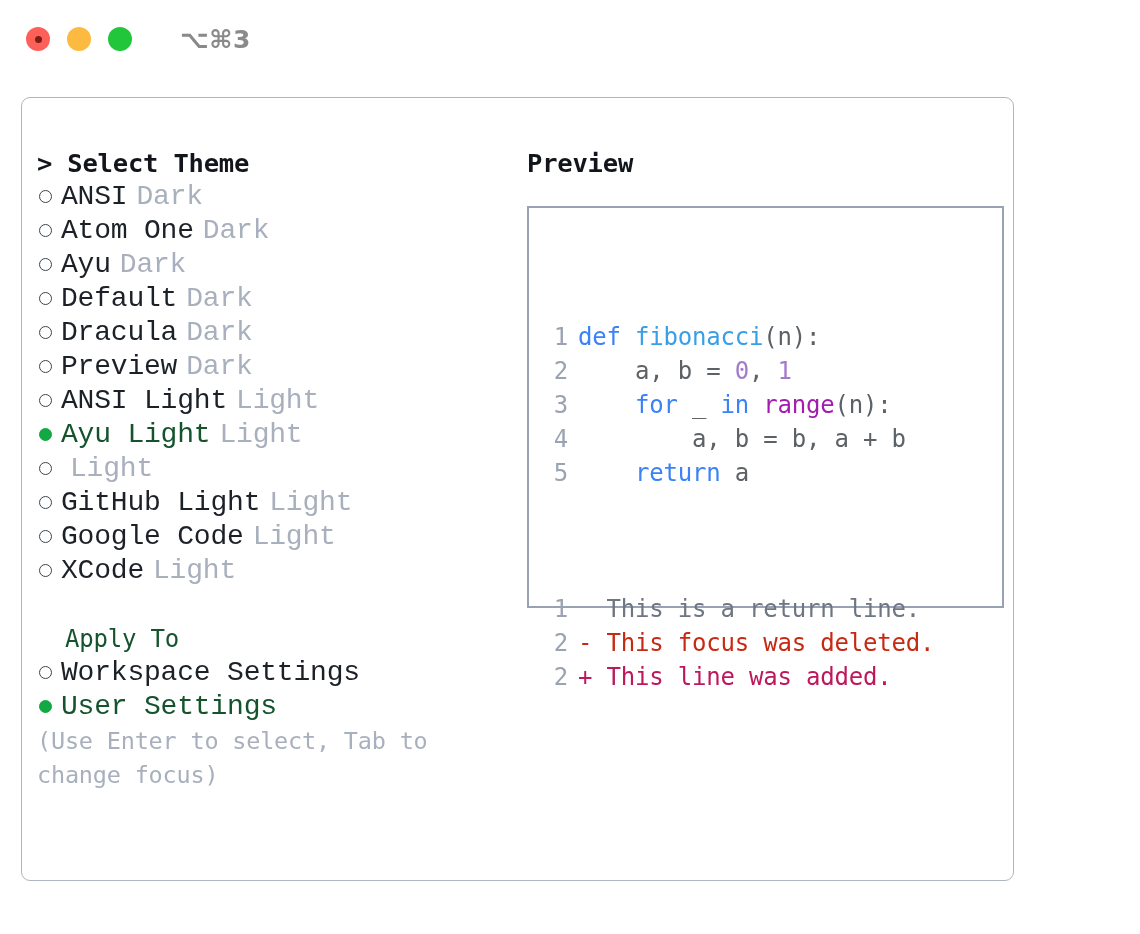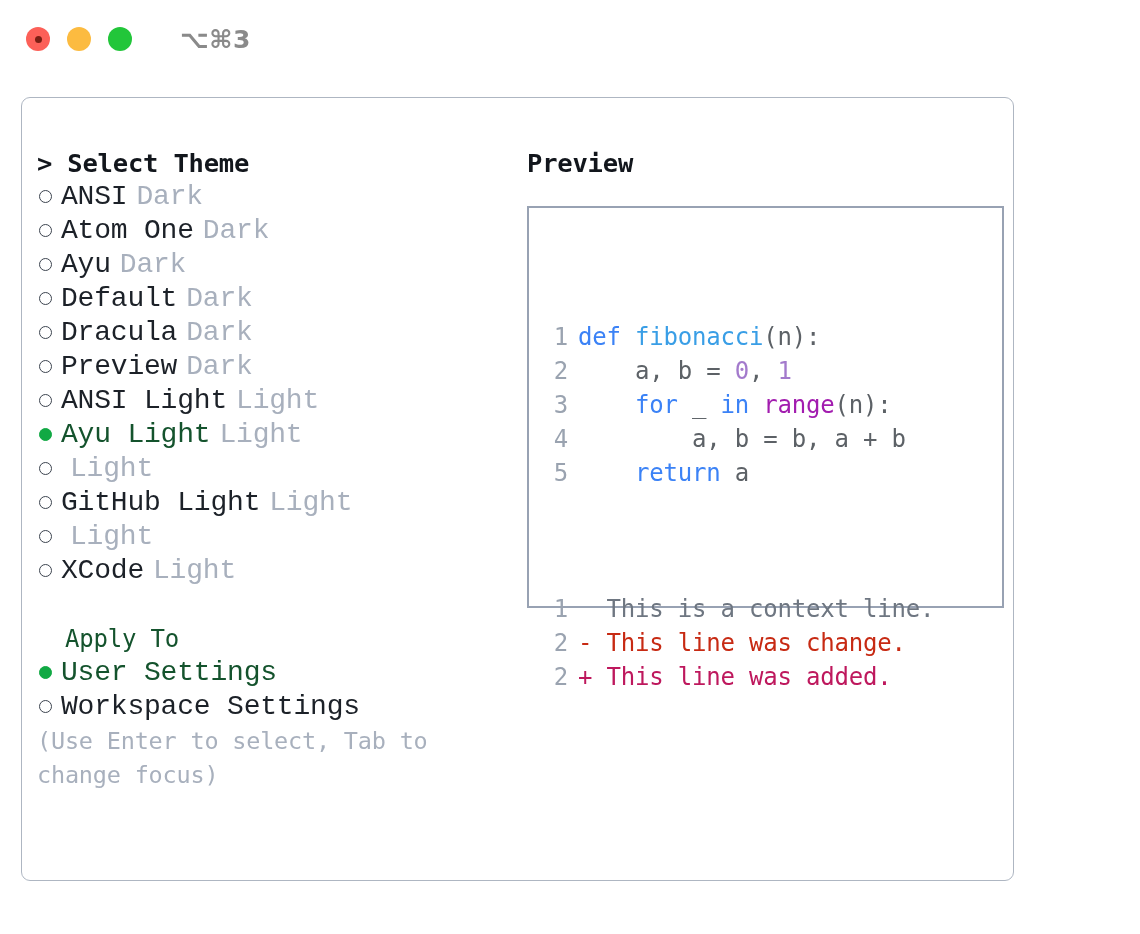--- a/index.html
+++ b/index.html
@@ -247,43 +247,43 @@
           <div class="option-row"><span class="radio"></span><span class="opt-label">ANSI</span><span class="opt-variant">Dark</span></div>
           <div class="option-row"><span class="radio"></span><span class="opt-label">Atom One</span><span class="opt-variant">Dark</span></div>
           <div class="option-row"><span class="radio"></span><span class="opt-label">Ayu</span><span class="opt-variant">Dark</span></div>
           <div class="option-row"><span class="radio"></span><span class="opt-label">Default</span><span class="opt-variant">Dark</span></div>
           <div class="option-row"><span class="radio"></span><span class="opt-label">Dracula</span><span class="opt-variant">Dark</span></div>
           <div class="option-row"><span class="radio"></span><span class="opt-label">Preview</span><span class="opt-variant">Dark</span></div>
           <div class="option-row"><span class="radio"></span><span class="opt-label">ANSI Light</span><span class="opt-variant">Light</span></div>
           <div class="option-row selected"><span class="radio"></span><span class="opt-label">Ayu Light</span><span class="opt-variant">Light</span></div>
           <div class="option-row"><span class="radio"></span><span class="opt-variant">Light</span></div>
           <div class="option-row"><span class="radio"></span><span class="opt-label">GitHub Light</span><span class="opt-variant">Light</span></div>
-          <div class="option-row"><span class="radio"></span><span class="opt-variant">Light</span></div>
+          <div class="option-row"><span class="radio"></span><span class="opt-label">Google Code</span><span class="opt-variant">Light</span></div>
           <div class="option-row"><span class="radio"></span><span class="opt-label">XCode</span><span class="opt-variant">Light</span></div>
         </div>
 
       <div class="spacer-row"></div>
 
       <div class="group-label">Apply To</div>
 
       <div class="opt-list" id="apply-list">
+          <div class="option-row"><span class="radio"></span><span class="opt-label">Workspace Settings</span></div>
           <div class="option-row selected"><span class="radio"></span><span class="opt-label">User Settings</span></div>
-          <div class="option-row"><span class="radio"></span><span class="opt-label">Workspace Settings</span></div>
         </div>
 
       <div id="hint">(Use Enter to select, Tab to change focus)</div>
     </div>
 
     <div id="right-col">
 
       <div class="section-header">Preview</div>
 
       <div id="preview-box">
         <div id="code">
           <div id="code-lines"><div class="code-line"><span class="lineno">1</span><span class="code-text"><span class="tok-kw">def </span><span class="tok-fn">fibonacci</span><span class="tok-plain">(n):</span></span></div><div class="code-line"><span class="lineno">2</span><span class="code-text"><span class="tok-plain">    a, b = </span><span class="tok-num">0</span><span class="tok-plain">, </span><span class="tok-num">1</span></span></div><div class="code-line"><span class="lineno">3</span><span class="code-text"><span class="tok-plain">    </span><span class="tok-kw">for</span><span class="tok-plain"> _ </span><span class="tok-kw">in</span><span class="tok-plain"> </span><span class="tok-const">range</span><span class="tok-plain">(n):</span></span></div><div class="code-line"><span class="lineno">4</span><span class="code-text"><span class="tok-plain">        a, b = b, a + b</span></span></div><div class="code-line"><span class="lineno">5</span><span class="code-text"><span class="tok-plain">    </span><span class="tok-kw">return</span><span class="tok-plain"> a</span></span></div></div>
-          <div id="diff"><div class="code-line"><span class="lineno">1</span><span class="code-text diff-ctx">  This is a context line.</span></div><div class="code-line"><span class="lineno">2</span><span class="code-text diff-del">- This line was change.</span></div><div class="code-line"><span class="lineno">2</span><span class="code-text diff-add">+ This line was added.</span></div></div>
+          <div id="diff"><div class="code-line"><span class="lineno">1</span><span class="code-text diff-ctx">  This is a return line.</span></div><div class="code-line"><span class="lineno">2</span><span class="code-text diff-del">- This focus was deleted.</span></div><div class="code-line"><span class="lineno">2</span><span class="code-text diff-add">+ This line was added.</span></div></div>
         </div>
       </div>
 
     </div>
 
   </div>
 </div>
 
 </body></html>

